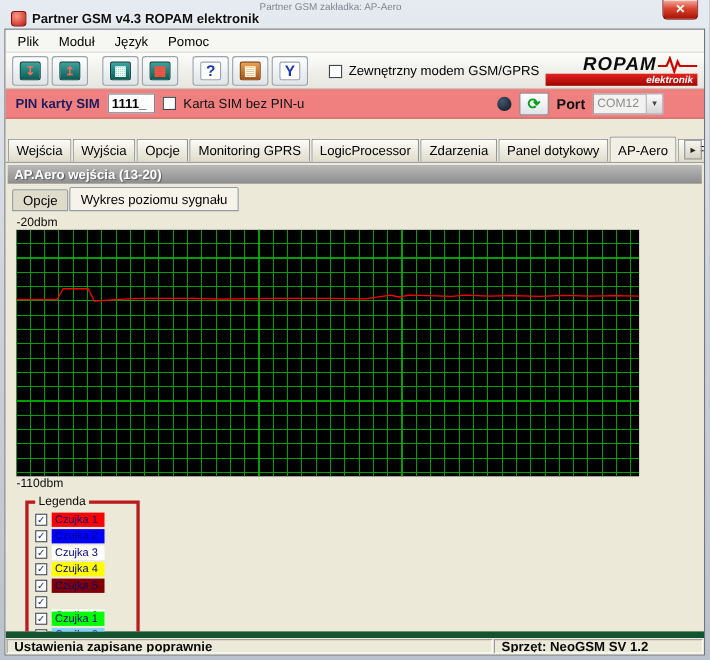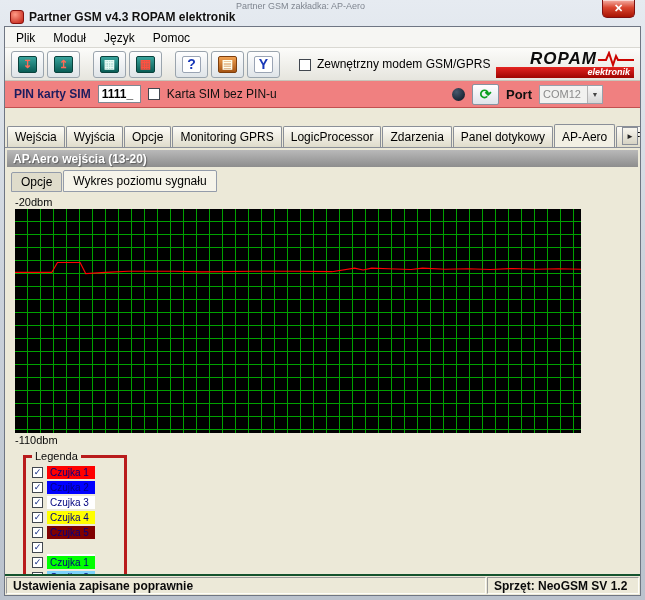--- a/index.html
+++ b/index.html
@@ -63,24 +63,24 @@
   .db-label.bottom{margin:1px 0 3px 8px}
   .chart{margin-left:8px;width:566px;height:224px;flex:none;position:relative;overflow:hidden}
   .chart svg{position:absolute;inset:0;width:100%;height:100%;display:block}
 
   .legend-box{margin:6px 0 0 16px;width:104px;border:3px solid #b91c1c;position:relative;padding:8px 6px 1px;flex:none}
   .legend-title{position:absolute;top:-8px;left:6px;background:#ece9d8;padding:0 3px;font-size:11px;color:#0a0a0a}
   .legend-row{display:flex;align-items:center;gap:4px;margin-bottom:2px;height:13px}
   .legend-cb{width:11px;height:11px;font-size:9px;line-height:9px}
   .chip{width:48px;height:13px;font-size:10px;line-height:13px;padding-left:3px;overflow:hidden;white-space:nowrap}
 
-  .statusbar{height:21px;flex:none;display:flex;gap:1px;padding:1px;background:#ece9d8;border-top:2px solid #14532d}
+  .statusbar{height:21px;flex:none;display:flex;gap:1px;padding:1px;background:#ece9d8;border-top:6px solid #14532d}
   .status-panel{border:1px solid;border-color:#9a9a9a #fdfdf8 #fdfdf8 #9a9a9a;display:flex;align-items:center;padding:0 6px;font-weight:bold;color:#0a0a0a;white-space:nowrap;overflow:hidden}
   .status-left{flex:1}
-  .status-right{width:152px;flex:none}
+  .status-right{width:190px;flex:none}
 </style>
 </head>
 <body>
 
 <div class="window">
   <span class="ghost">Partner GSM zakładka: AP-Aero</span>
   <div class="titlebar">
     <span class="app-icon"></span>
     <span class="title">Partner GSM v4.3 ROPAM elektronik</span>
   </div>

